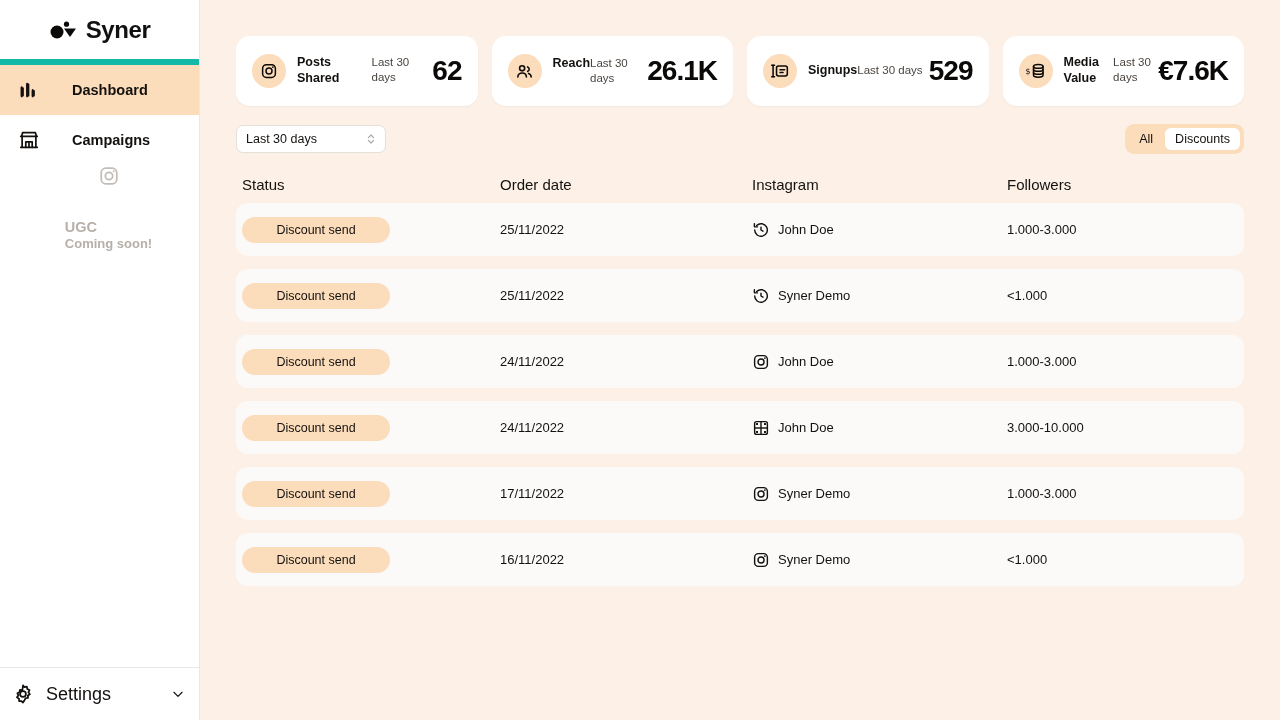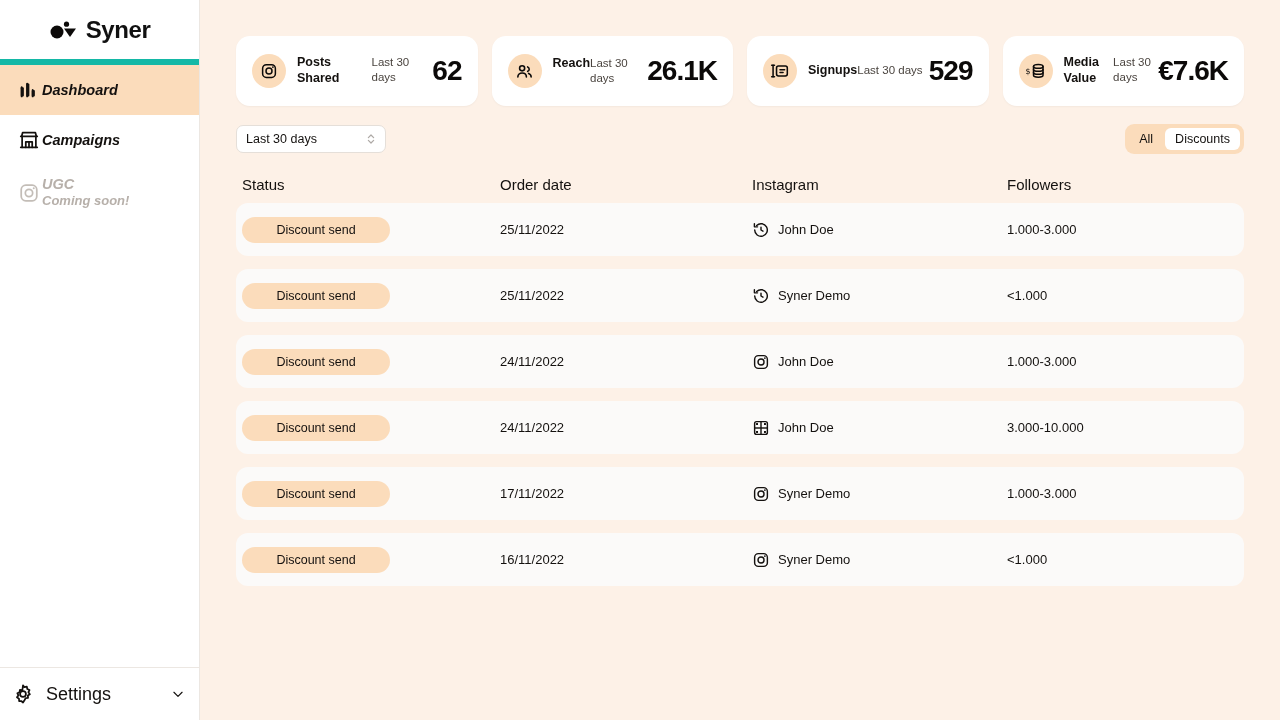--- a/index.html
+++ b/index.html
@@ -25,29 +25,28 @@
     border-bottom: 6px solid #14b8a6;
   }
   .logo-mark { margin-right: 5px; display: block; }
   .logo-text {
     font-size: 24px; font-weight: bold; color: #111111;
     letter-spacing: -0.4px;
   }
   .nav { padding-top: 0; }
   .nav-item {
     display: flex; align-items: center;
-    height: 50px; padding-left: 18px; gap: 2px;
+    height: 50px; padding-left: 18px; gap: 32px;
     cursor: pointer;
-    font-style: italic;
   }
   .nav-item.active { background: #FBDCBB; }
   .nav-item .nav-label { font-size: 14.5px; font-weight: bold; color: #14110F; }
   .nav-item.disabled .nav-label { color: #B7B0AA; font-weight: bold; }
   .nav-sub { font-size: 13px; color: #B7B0AA; font-weight: bold; line-height: 1.35; }
-  .nav-item.ugc { height: 56px; align-items: center; }
+  .nav-item.ugc { height: 56px; align-items: center; flex-direction: column; }
   .nav-textcol { display: flex; flex-direction: column; justify-content: center; }
   .nav-icon { width: 22px; height: 22px; flex: 0 0 22px; display: block; }
 
   .sidebar-footer {
     position: absolute; left: 0; bottom: 0; width: 100%;
     height: 53px; border-top: 1px solid #ECE7E2;
     display: flex; align-items: center; padding: 0 14px 0 12px;
     gap: 12px; cursor: pointer; background: #fff;
   }
   .settings-label { font-size: 18px; color: #14110F; flex: 1; }

